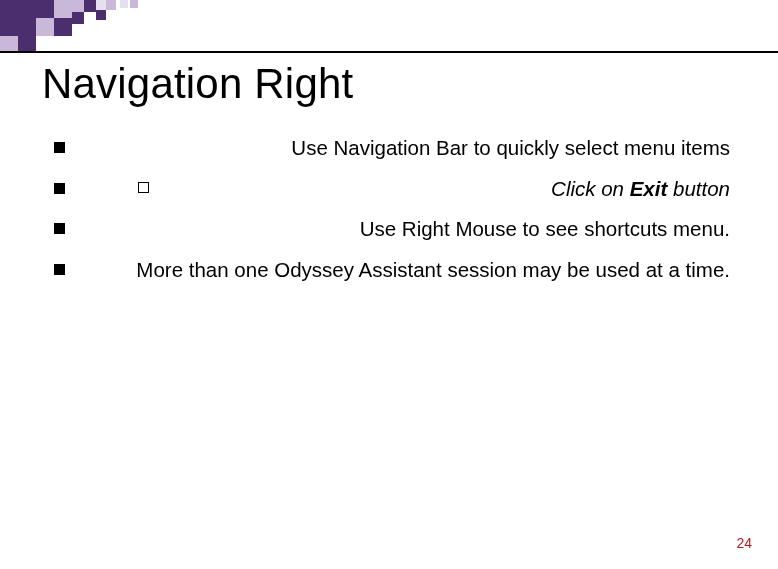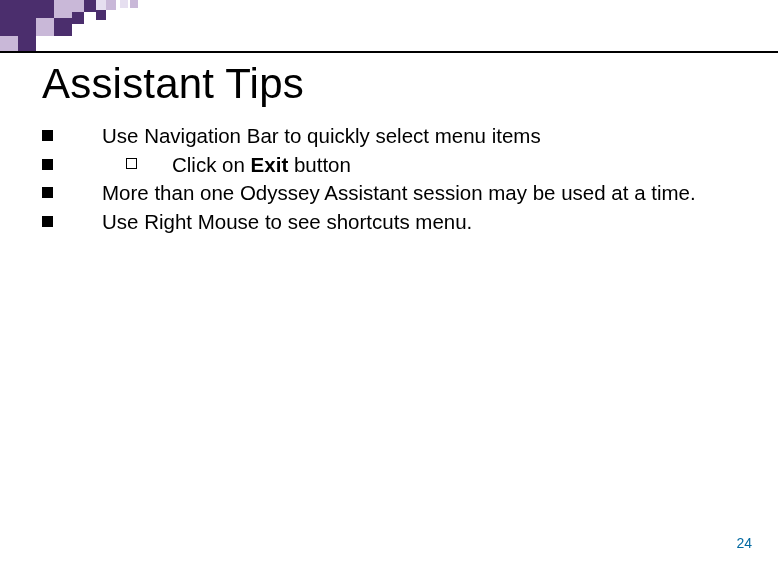--- a/index.html
+++ b/index.html
@@ -71,36 +71,38 @@
   }
 
   ul.top {
     list-style: none;
     margin: 0;
     padding: 0;
   }
   ul.top > li {
     position: relative;
     padding-left: 60px;
-    margin: 0;
+    margin: 12px;
+    text-align: right;
   }
   ul.top > li::before {
     content: "";
     position: absolute;
     left: 0;
     top: 8px;
     width: 11px;
     height: 11px;
     background: #000;
   }
 
   ul.sub {
     list-style: none;
     margin: 0 0 0 0;
     padding: 0 0 0 24px;
+    font-style: italic;
   }
   ul.sub > li {
     position: relative;
     padding-left: 46px;
     margin: 0;
   }
   ul.sub > li::before {
     content: "";
     position: absolute;
     left: 0;
@@ -110,21 +112,21 @@
     border: 1.6px solid #000;
     box-sizing: border-box;
     background: #fff;
   }
 
   .page-num {
     position: absolute;
     right: 26px;
     bottom: 18px;
     font-size: 14px;
-    color: #0369a1;
+    color: #b91c1c;
   }
 </style>
 </head>
 <body>
 
 <div class="motif">
   <div class="sq b1"></div>
     <div class="sq b2"></div>
     <div class="sq b3"></div>
   <div class="sq b4"></div>
@@ -136,30 +138,30 @@
   <div class="sq b10"></div>
     <div class="sq b11"></div>
     <div class="sq b12"></div>
   <div class="sq b13"></div>
     <div class="sq b14"></div>
     <div class="sq b15"></div>
 </div>
 
 <div class="rule"></div>
 
-<div class="title">Assistant Tips</div>
+<div class="title">Navigation Right</div>
 
 <div class="content">
   <ul class="top">
     <li>Use Navigation Bar to quickly select menu items</li>
     <li>
       <ul class="sub">
         <li>
           <span>Click on </span><b>Exit</b><span> button</span>
         </li>
       </ul>
     </li>
+    <li>Use Right Mouse to see shortcuts menu.</li>
     <li>More than one Odyssey Assistant session may be used at a time.</li>
-    <li>Use Right Mouse to see shortcuts menu.</li>
   </ul>
 </div>
 
 <div class="page-num">24</div>
 
 </body></html>

